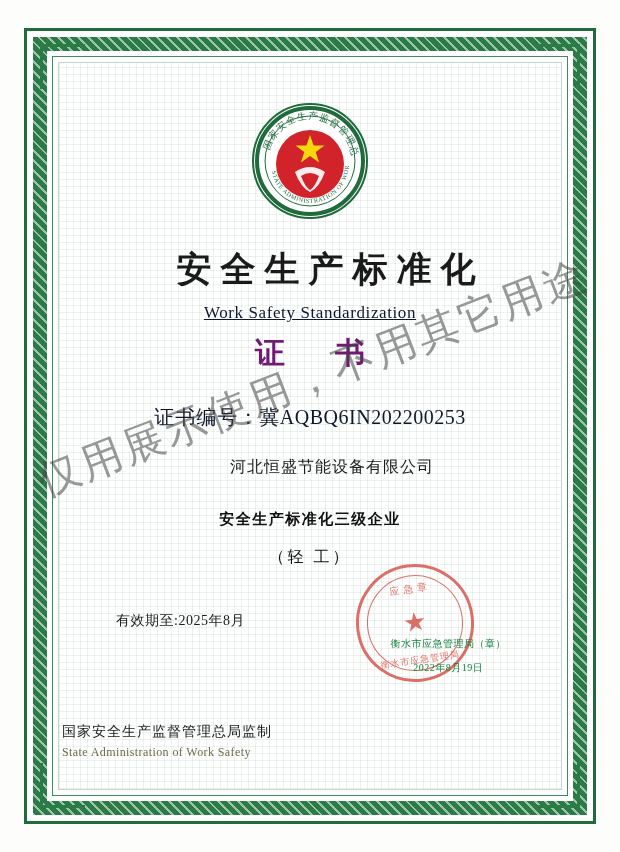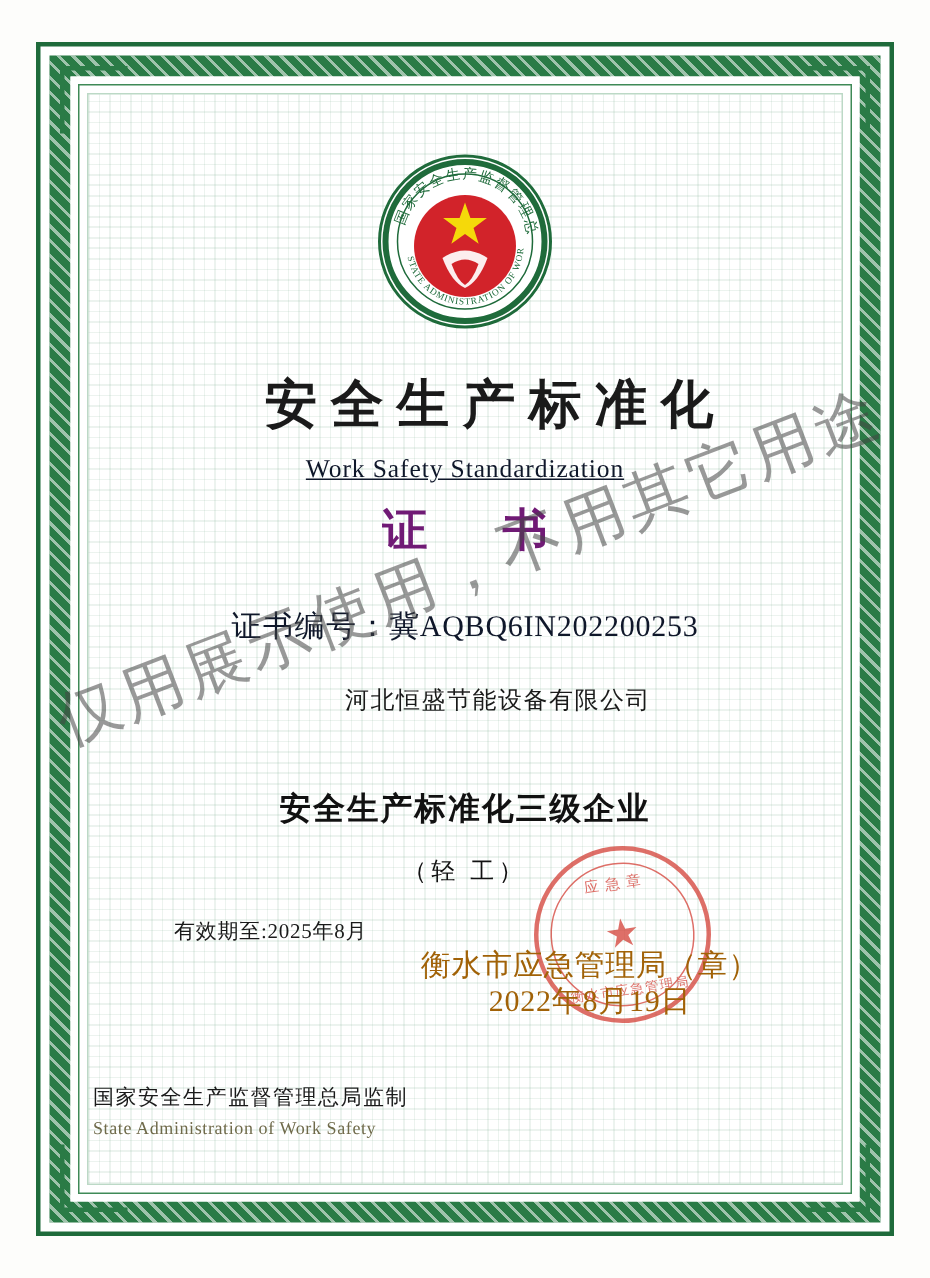--- a/index.html
+++ b/index.html
@@ -163,22 +163,22 @@
   .cert-no .value { font-family: "Liberation Serif", serif; }
 
   .company {
     margin-top: 26px;
     font-size: 16px;
     letter-spacing: 1px;
     color: #1a1a1a;
     margin-left: 44px;
   }
   .grade {
-    margin-top: 47px;
-    font-size: 21px;
+    margin-top: 32px;
+    font-size: 15px;
     font-weight: bold;
     letter-spacing: 1.5px;
     color: #111;
   }
   .category {
     margin-top: 18px;
     font-size: 16px;
     letter-spacing: 3px;
     color: #111;
   }
@@ -190,22 +190,22 @@
     font-size: 14px;
     color: #1a1a1a;
     letter-spacing: 0.5px;
   }
 
   .issuer-block {
     position: absolute;
     right: 52px;
     bottom: 106px;
     text-align: center;
-    font-size: 20px;
-    color: #a16207;
+    font-size: 10px;
+    color: #15803d;
     line-height: 24px;
     letter-spacing: 0.5px;
   }
 
   
   .seal {
     position: absolute;
     right: 84px;
     bottom: 104px;
     width: 112px;

